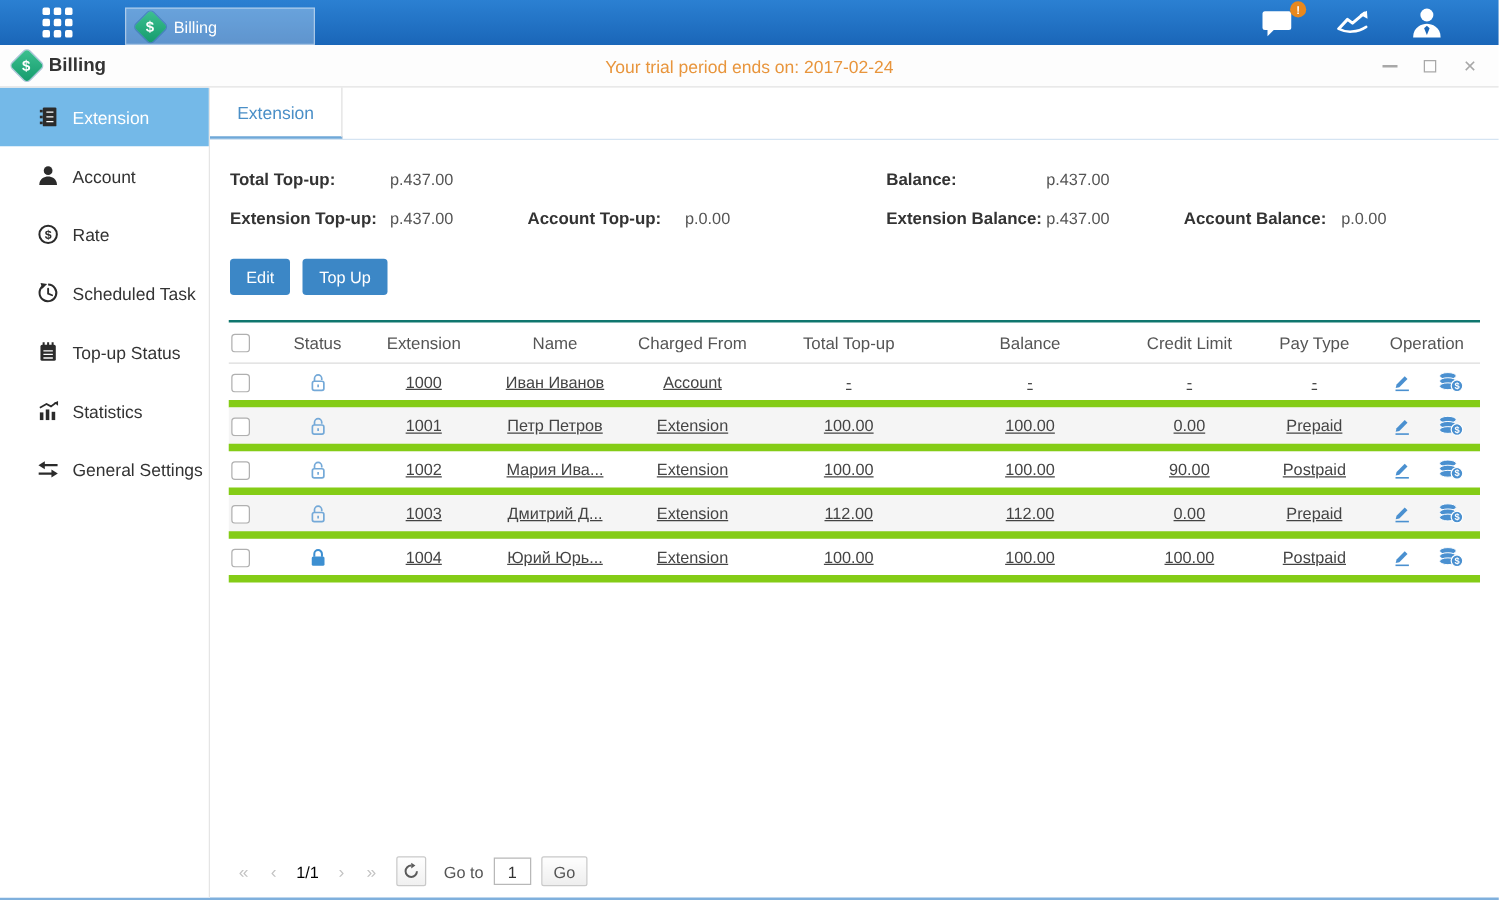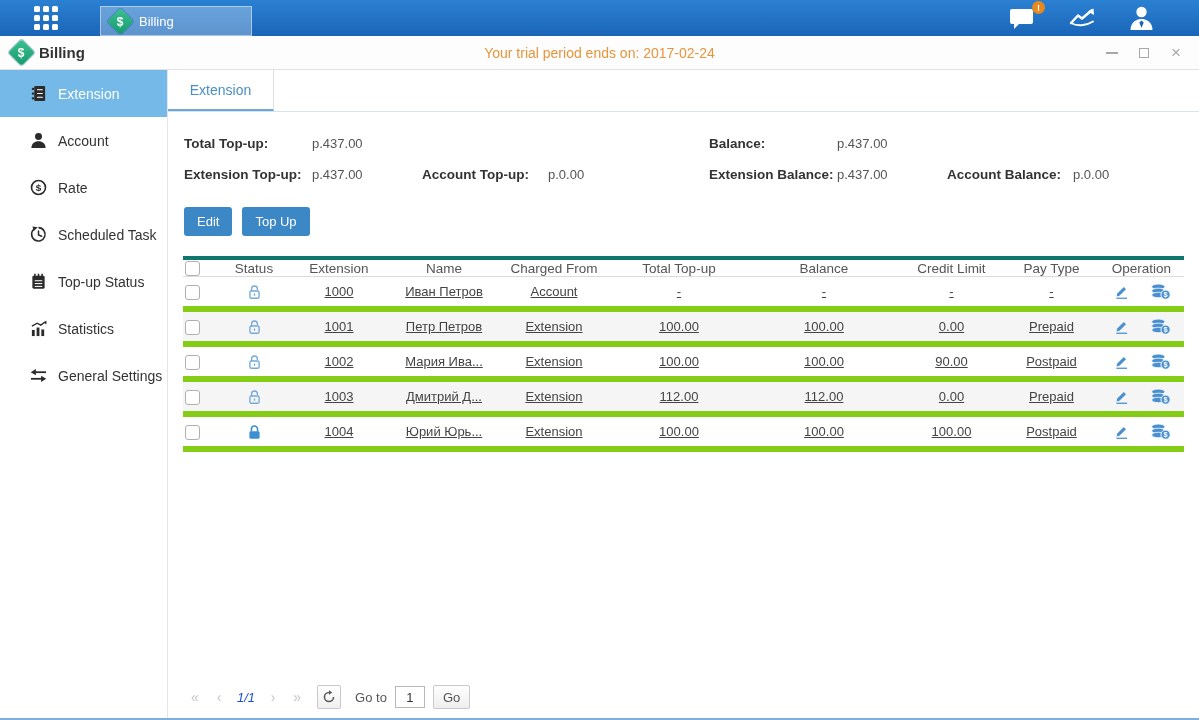--- a/index.html
+++ b/index.html
@@ -63,36 +63,36 @@
   .stat-value { font-size:13px; color:#555; width:110px; }
   
   .actions { margin:17px 0 0 16px; display:flex; gap:10px; }
   .btn { background:#3c87c6; color:#fff; font-size:13px; border:none;
     padding:7px 13px; border-radius:3px; cursor:pointer; font-family:inherit; }
   
   .table { margin:20px 15px 0; font-size:13px; }
   .trow { display:grid;
     grid-template-columns:36px 70px 100px 110px 110px 140px 150px 105px 95px 1fr;
     align-items:center; }
-  .thead { height:21px; border-top:4px solid #0f766e; border-bottom:1px solid #dcdcdc;
+  .thead { height:35px; border-top:2px solid #0f766e; border-bottom:1px solid #dcdcdc;
     color:#555; font-size:13.5px; }
   .tbody .trow { height:35px; border-bottom:6px solid #84cc16; color:#444;text-decoration:underline; }
   .tbody .trow:nth-child(even) { background:#f5f5f5; }
   .cell { text-align:center; overflow:hidden; white-space:nowrap; }
   .cell.cb { text-align:left; padding-left:2px; }
   .checkbox { width:15px; height:15px; border:1px solid #b0b0b0; border-radius:3px;
     background:#fff; display:inline-block; vertical-align:middle; cursor:pointer; }
   .ops { display:flex; justify-content:center; gap:20px; align-items:center; }
   .ops svg, .cell .lock { cursor:pointer; }
   
   .pagination { position:absolute; left:15px; right:15px; bottom:8px; height:28px;
     display:flex; align-items:center; font-size:13px; color:#555; }
   .pg-btn { width:24px; height:24px; display:flex; align-items:center; justify-content:center;
     color:#c4c4c4; font-size:14px; cursor:default; }
-  .pg-ind { margin:0 6px; color:#1d4ed8;font-style:italic; }
+  .pg-ind { margin:0 6px; color:#000000; }
   .pg-sq { width:24px; height:24px; border:1px solid #c9c9c9; border-radius:2px;
     background:linear-gradient(180deg,#fefefe,#f0f0f0); display:flex; align-items:center;
     justify-content:center; cursor:pointer; margin-left:8px; }
   .goto-label { margin:0 8px 0 14px; }
   .goto-input { width:30px; height:22px; border:1px solid #b8b8b8; text-align:center;
     font-size:13px; color:#333; font-family:inherit; }
   .go-btn { margin-left:8px; height:24px; padding:0 9px; border:1px solid #c9c9c9;
     border-radius:2px; background:linear-gradient(180deg,#fefefe,#eee); color:#555;
     font-size:13px; cursor:pointer; font-family:inherit; }
   .pg-right { margin-left:auto; display:flex; align-items:center; gap:10px; }
@@ -306,21 +306,21 @@
           <div class="trow">
             <div class="cell cb"><span class="checkbox"></span></div>
             <div class="cell"><span class="lock" style="display:inline-flex;vertical-align:middle;">
                 <svg width="17" height="18" viewBox="0 0 20 20">
                   <path d="M6.6,8.8 V6.3 A3.4,3.4 0 0 1 13.4,6.3 V7.6" fill="none" stroke="#74a9d8" stroke-width="1.6"></path>
                   <rect x="4.6" y="8.8" width="10.8" height="8.6" rx="1.8" fill="none" stroke="#74a9d8" stroke-width="1.6"></rect>
                   <line x1="10" y1="11.8" x2="10" y2="14.4" stroke="#74a9d8" stroke-width="1.6"></line>
                 </svg>
               </span></div>
             <div class="cell">1000</div>
-            <div class="cell">Иван Петров</div>
+            <div class="cell">Иван Иванов</div>
             <div class="cell">Account</div>
             <div class="cell">-</div>
             <div class="cell">-</div>
             <div class="cell">-</div>
             <div class="cell">-</div>
             <div class="cell ops">
               <span style="display:flex;">
                 <svg width="17" height="17" viewBox="0 0 20 20">
                   <path d="M5,12.4 L12.7,4.7 L15.3,7.3 L7.6,15 L4.2,15.8 Z" fill="#4a90d0"></path>
                   <rect x="4" y="17.2" width="12.6" height="1.5" fill="#4a90d0"></rect>

